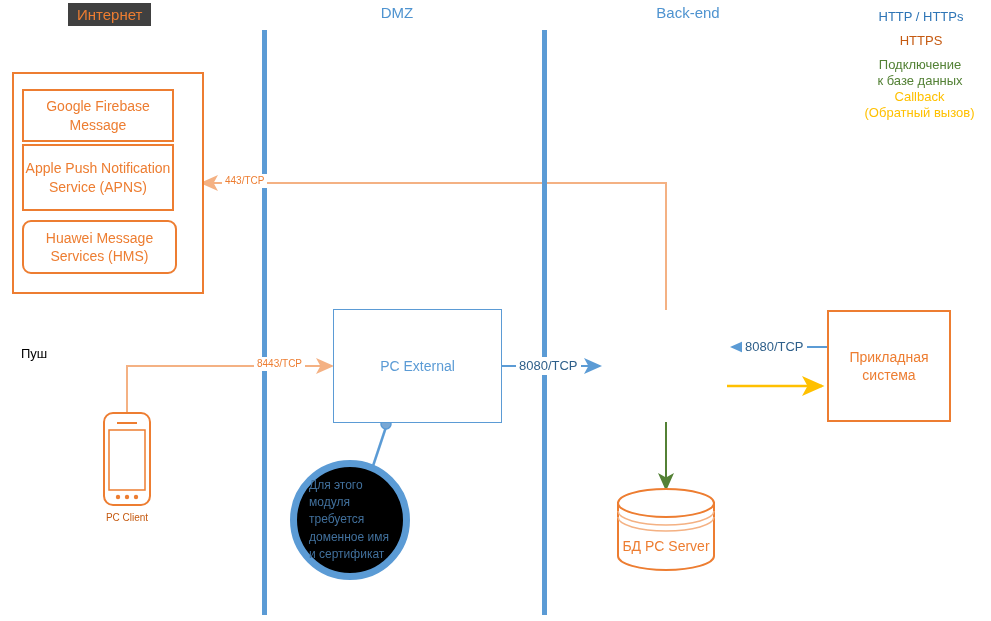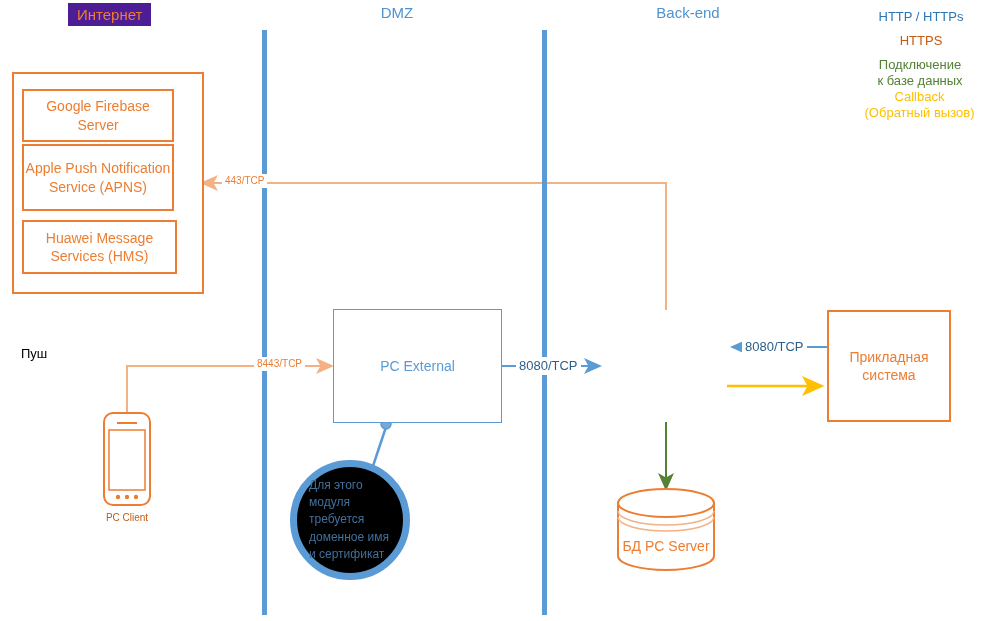--- a/index.html
+++ b/index.html
@@ -24,21 +24,21 @@
     position: absolute;
     font-size: 15px;
     color: #4E93D0;
     white-space: nowrap;
     text-align: center;
   }
   .zone-label-internet {
     position: absolute;
     font-size: 15px;
     color: #ED7D31;
-    background: #4c1d95;
+    background: #404040;
     padding: 3px 9px;
     white-space: nowrap;
   }
   .push-label {
     position: absolute;
     font-size: 13px;
     color: #000000;
     background: #FFFFFF;
     padding: 2px 5px;
     border: 0;
@@ -228,25 +228,25 @@
   <div class="zone-divider" style="left:542px; top:30px; height:585px;"></div>
 
   <div class="zone-label-internet" style="left:68px; top:3px;">Интернет</div>
   <div class="zone-label" style="left:352px; top:4px; width:90px;">DMZ</div>
   <div class="zone-label" style="left:638px; top:4px; width:100px;">Back-end</div>
 
   <div class="push-label" style="left:16px; top:344px;">Пуш</div>
 
   <div class="box-plain" style="left:12px; top:72px; width:192px; height:222px;"></div>
 
-  <div class="box-orange" style="left:22px; top:89px; width:152px; height:53px;">Google Firebase Server</div>
+  <div class="box-orange" style="left:22px; top:89px; width:152px; height:53px;">Google Firebase Message</div>
 
   <div class="box-orange" style="left:22px; top:144px; width:152px; height:67px;">Apple Push Notification Service (APNS)</div>
 
-  <div class="box-orange" style="left:22px; top:220px; width:155px; height:54px;">Huawei Message Services (HMS)</div>
+  <div class="box-orange" style="left:22px; top:220px; width:155px; height:54px;border-radius:9px;">Huawei Message Services (HMS)</div>
 
   <div class="box-blue" style="left:333px; top:309px; width:169px; height:114px;">PC External</div>
 
 
   <div class="box-orange" style="left:827px; top:310px; width:124px; height:112px; flex-direction:column;">
     <span>Прикладная</span>
     <span>система</span>
   </div>
 
   <div class="port-label" style="left:222px; top:174px;">443/TCP</div>

